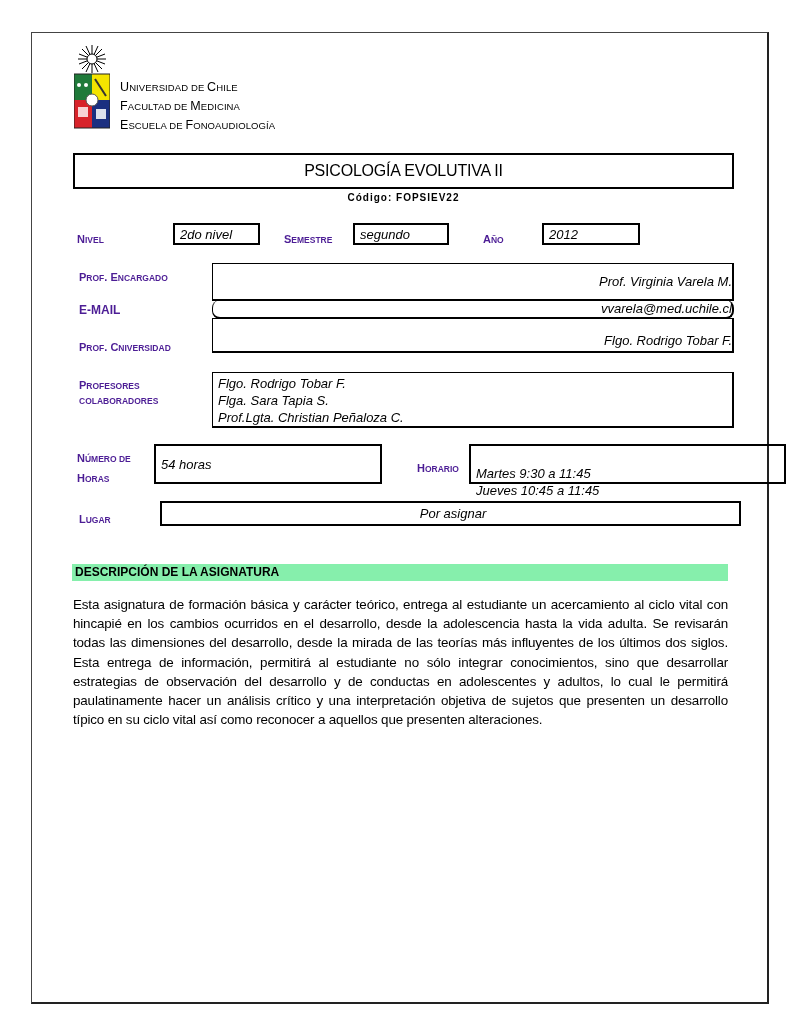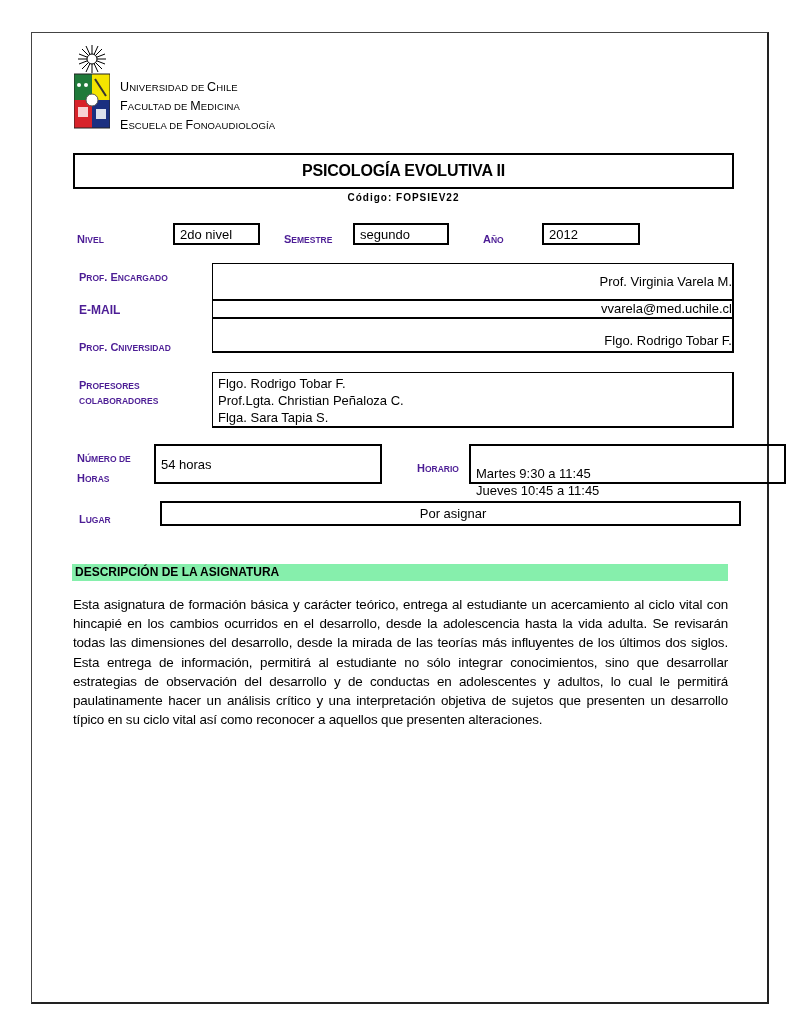--- a/index.html
+++ b/index.html
@@ -12,28 +12,28 @@
   .abs { position: absolute; }
   
   .logo { left: 74px; top: 43px; width: 36px; height: 86px; }
   .inst { left: 120px; font-size: 12.5px; letter-spacing: 0.1px; line-height: 18px; }
   .sc-big { font-size: 12.5px; }
   .sc-small { font-size: 9.5px; }
   
   .title-box {
     left: 73px; top: 153px; width: 661px; height: 36px;
     border: 2px solid #000; display: flex; align-items: center; justify-content: center;
-    font-weight: bold; font-size: 16px; letter-spacing: -0.2px;
+    font-weight: normal; font-size: 16px; letter-spacing: -0.2px;
   }
   .code { left: 73px; top: 192px; width: 661px; text-align: center; font-size: 10px; font-weight: bold; letter-spacing: 1px; }
   .label { font-weight: bold; color: #4c1d95; }
   .lbl-big { font-size: 11px; }
   .lbl-small { font-size: 8.5px; }
   .field {
-    border: 2px solid #000; font-size: 13px; padding-left: 5px; display: flex; align-items: center;
+    border: 2px solid #000; font-size: 13px; padding-left: 5px; display: flex; align-items: center; font-style: italic;
   }
   .field-thin { border: 1px solid #000; border-right: 2px solid #000; border-bottom: 2px solid #000; justify-content: flex-end; }
   .multi { display: block; padding-top: 3px; line-height: 17.5px; }
   .desc-header {
     left: 72px; top: 564px; width: 656px; height: 17px; background: #86efac;
     font-weight: bold; font-size: 12px; padding-left: 3px; line-height: 17px;
   }
   .desc-body {
     left: 73px; top: 595px; width: 655px; font-size: 13.4px; line-height: 19.2px;
     text-align: justify; letter-spacing: -0.15px;
@@ -106,39 +106,39 @@
 </div>
 
 <div class="abs label" style="left:79px; top:267px;text-align:right;">
   <span class="lbl-big">P</span><span class="lbl-small">ROF</span><span class="lbl-big">. E</span><span class="lbl-small">NCARGADO</span>
 </div>
 <div class="abs field field-thin" style="left:212px; top:263px; width:522px; height:38px; align-items:flex-end; padding-bottom:10px;">
   <span>Prof. Virginia Varela M.</span>
 </div>
 
 <div class="abs label lbl-big" style="left:79px; top:303px; font-size:12px;">E-MAIL</div>
-<div class="abs field field-thin" style="left:212px; top:300px; width:522px; height:19px; border-top:none;">
+<div class="abs field field-thin" style="left:212px; top:300px; width:522px; height:19px; border-top:none;border-radius:8px;">
   <span>vvarela@med.uchile.cl</span>
 </div>
 
 <div class="abs label" style="left:79px; top:337px;">
   <span class="lbl-big">P</span><span class="lbl-small">ROF</span><span class="lbl-big">. C</span><span class="lbl-small">NIVERSIDAD</span>
 </div>
 <div class="abs field field-thin" style="left:212px; top:318px; width:522px; height:35px; align-items:flex-end; padding-bottom:3px;">
   <span>Flgo. Rodrigo Tobar F.</span>
 </div>
 
 <div class="abs label" style="left:79px; top:376px; line-height:15px;">
   <div><span class="lbl-big">P</span><span class="lbl-small">ROFESORES</span></div>
   <div class="lbl-small">COLABORADORES</div>
 </div>
 <div class="abs field field-thin multi" style="left:212px; top:372px; width:522px; height:56px; padding-top:2px; line-height:17px;">
   <div>Flgo. Rodrigo Tobar F.</div>
+  <div>Flga. Sara Tapia S.</div>
   <div>Prof.Lgta. Christian Peñaloza C.</div>
-  <div>Flga. Sara Tapia S.</div>
 </div>
 
 <div class="abs label" style="left:77px; top:448px; line-height:17px;">
   <div><span class="lbl-big">N</span><span class="lbl-small">ÚMERO DE</span></div>
   <div><span class="lbl-big">H</span><span class="lbl-small">ORAS</span></div>
 </div>
 <div class="abs field" style="left:154px; top:444px; width:228px; height:40px;">
   <span>54 horas</span>
 </div>
 

